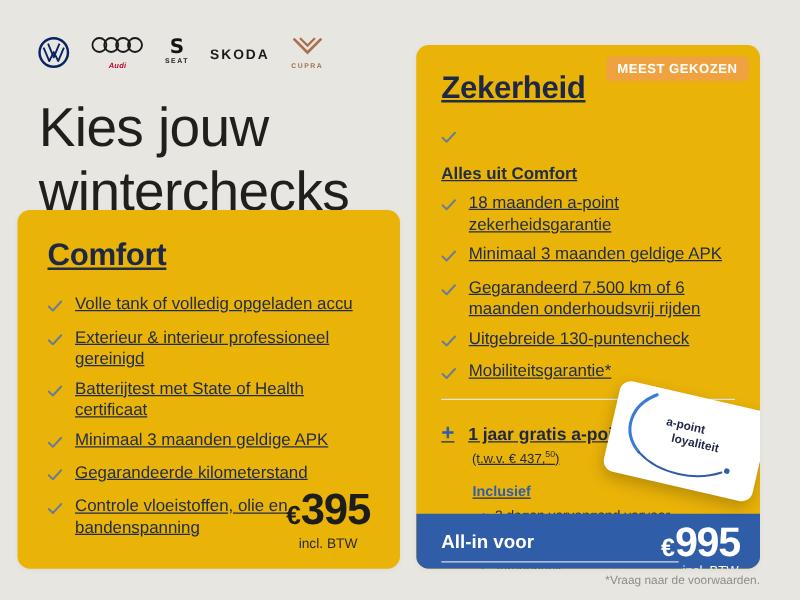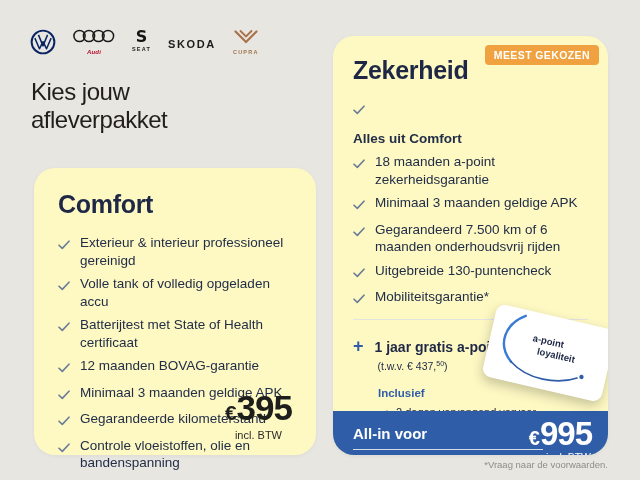--- a/index.html
+++ b/index.html
@@ -9,27 +9,27 @@
   
   .brand-row{position:absolute;left:30px;top:29px;display:flex;align-items:flex-start;gap:17px;}
   .brand{display:flex;flex-direction:column;align-items:center;gap:1px;}
   .brand-label{font-size:5.5px;font-weight:700;letter-spacing:1.2px;color:#1b1b1b;}
   .audi-label{color:#BB0A30;font-style:italic;letter-spacing:0.2px;font-size:6px;}
   .cupra-label{color:#A0734E;}
   .skoda-word{font-size:11px;font-weight:800;letter-spacing:1.6px;color:#1b1b1b;margin-top:9px;}
   .seat-s{font-size:16px;font-weight:900;line-height:1;color:#141414;font-family:"DejaVu Sans",sans-serif;}
 
   
-  .heading{position:absolute;left:31px;top:78px;font-size:24px;line-height:1.15;
+  .heading{position:absolute;left:31px;top:78px;font-size:44px;line-height:1.15;
     font-weight:500;color:#201F1C;letter-spacing:-0.5px;}
 
   
-  .card{position:absolute;background:#fef9c3;border-radius:21px;box-sizing:border-box;
-    box-shadow:0 1px 4px rgba(0,0,0,0.05);}
-  .card-comfort{left:34px;top:168px;width:282px;height:287px;padding:22px 24px 0;}
+  .card{position:absolute;background:#eab308;border-radius:10px;box-sizing:border-box;
+    box-shadow:0 1px 4px rgba(0,0,0,0.05);text-decoration:underline;}
+  .card-comfort{left:14px;top:168px;width:306px;height:287px;padding:22px 24px 0;}
   .card-zeker{left:333px;top:36px;width:275px;height:419px;padding:20px 20px 0;overflow:hidden;}
   .card-title{font-size:25px;font-weight:700;color:#1E2846;letter-spacing:-0.3px;}
 
   .check-list{margin-top:15px;}
   .check-item{display:flex;gap:10px;margin-bottom:6px;font-size:13.5px;line-height:1.3;color:#222E48;}
   .check-item .ck{flex:none;margin-top:3px;color:#6B7C97;}
   .check-item.bold{font-weight:700;flex-direction:column;}
 
   .price-block{position:absolute;right:24px;bottom:14px;text-align:center;color:#1D1D1B;}
   .price-line{font-weight:700;white-space:nowrap;}
@@ -109,49 +109,43 @@
           <path d="M2.5 2.5 L13 13 L23.5 2.5" fill="none" stroke="#A9714C" stroke-width="2.2" stroke-linecap="round"></path>
           <path d="M7.5 2 L13 7.5 L18.5 2" fill="none" stroke="#A9714C" stroke-width="1.8" stroke-linecap="round"></path>
         </svg>
       </span>
       <span class="brand-label cupra-label">CUPRA</span>
     </div>
   </div>
 
   <div class="heading">
     <div>Kies jouw</div>
-    <div>afleverpakket</div>
+    <div>winterchecks</div>
   </div>
 
   <div class="card card-comfort">
     <div class="card-title">Comfort</div>
     <div class="check-list">
       <div class="check-item">
         <span class="ck"><svg width="12" height="10" viewBox="0 0 12 10">
               <path d="M1 5.2 L4.3 8.4 L11 1.2" fill="none" stroke="currentColor" stroke-width="1.6" stroke-linecap="round" stroke-linejoin="round"></path>
             </svg></span>
+        <span>Volle tank of volledig opgeladen accu</span>
+      </div>
+      <div class="check-item">
+        <span class="ck"><svg width="12" height="10" viewBox="0 0 12 10">
+              <path d="M1 5.2 L4.3 8.4 L11 1.2" fill="none" stroke="currentColor" stroke-width="1.6" stroke-linecap="round" stroke-linejoin="round"></path>
+            </svg></span>
         <span>Exterieur &amp; interieur professioneel gereinigd</span>
       </div>
       <div class="check-item">
         <span class="ck"><svg width="12" height="10" viewBox="0 0 12 10">
               <path d="M1 5.2 L4.3 8.4 L11 1.2" fill="none" stroke="currentColor" stroke-width="1.6" stroke-linecap="round" stroke-linejoin="round"></path>
             </svg></span>
-        <span>Volle tank of volledig opgeladen accu</span>
-      </div>
-      <div class="check-item">
-        <span class="ck"><svg width="12" height="10" viewBox="0 0 12 10">
-              <path d="M1 5.2 L4.3 8.4 L11 1.2" fill="none" stroke="currentColor" stroke-width="1.6" stroke-linecap="round" stroke-linejoin="round"></path>
-            </svg></span>
         <span>Batterijtest met State of Health certificaat</span>
-      </div>
-      <div class="check-item">
-        <span class="ck"><svg width="12" height="10" viewBox="0 0 12 10">
-              <path d="M1 5.2 L4.3 8.4 L11 1.2" fill="none" stroke="currentColor" stroke-width="1.6" stroke-linecap="round" stroke-linejoin="round"></path>
-            </svg></span>
-        <span>12 maanden BOVAG-garantie</span>
       </div>
       <div class="check-item">
         <span class="ck"><svg width="12" height="10" viewBox="0 0 12 10">
               <path d="M1 5.2 L4.3 8.4 L11 1.2" fill="none" stroke="currentColor" stroke-width="1.6" stroke-linecap="round" stroke-linejoin="round"></path>
             </svg></span>
         <span>Minimaal 3 maanden geldige APK</span>
       </div>
       <div class="check-item">
         <span class="ck"><svg width="12" height="10" viewBox="0 0 12 10">
               <path d="M1 5.2 L4.3 8.4 L11 1.2" fill="none" stroke="currentColor" stroke-width="1.6" stroke-linecap="round" stroke-linejoin="round"></path>

